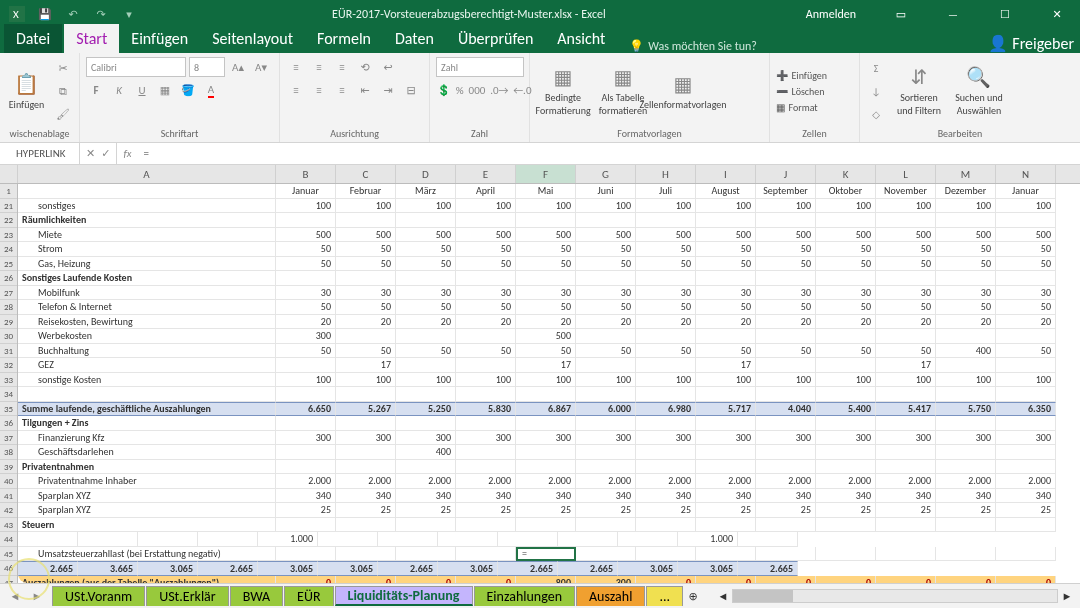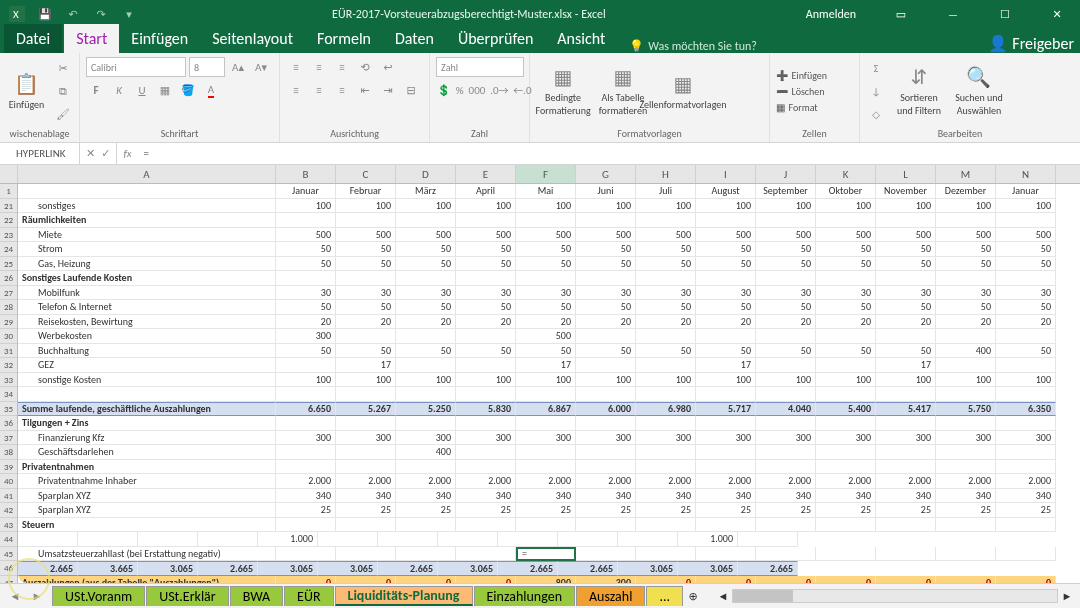--- a/index.html
+++ b/index.html
@@ -47,21 +47,21 @@
 .bold { font-weight: bold; }
 .hdr-row .gcell { background: #fff; justify-content: center; font-weight: normal; color: #333; }
 .sum-row .gcell { background: #d6dff0; border-top: 1px solid #7a93c0; border-bottom: 1px solid #7a93c0; font-weight: bold; }
 .aus-row .gcell { background: #ffd47f; font-weight: bold; }
 .zero { color: #a00; }
 .active-cell { border: 2px solid #217346 !important; position: relative; }
 .sheet-tabs { height: 25px; display: flex; align-items: center; background: #f3f3f3; border-top: 1px solid #d0d0d0; }
 .st-nav { display: flex; padding: 0 6px; gap: 4px; color: #888; }
 .st-btn { width: 18px; height: 18px; display: flex; align-items: center; justify-content: center; }
 .stab { height: 20px; padding: 0 12px; display: flex; align-items: center; font-size: 14px; border: 1px solid #999; border-bottom: none; background: #98c93c; color: #000; margin-right: 1px; cursor: pointer; }
-.stab.active { background: #fdba74; border-bottom: 2px solid #0f6b3f; color: #0f6b3f; font-weight: bold; }
+.stab.active { background: #c4b5fd; border-bottom: 2px solid #0f6b3f; color: #0f6b3f; font-weight: bold; }
 .stab.orange { background: #f0a030; }
 .stab.yellow { background: #f0e050; }
 .hscroll { flex: 1; height: 16px; display: flex; align-items: center; padding: 0 4px; }
 .hscroll-track { flex: 1; height: 14px; background: #e8e8e8; border: 1px solid #ccc; position: relative; }
 .hscroll-thumb { position: absolute; left: 0; top: 0; width: 60px; height: 12px; background: #c4c4c4; }
 svg { display: block; }
 .cursor-circle { position: absolute; left: 8px; bottom: 8px; width: 42px; height: 42px; border: 2px solid #e8e070; border-radius: 50%; opacity: .7; pointer-events: none; }
 </style>
 </head>
 <body>

